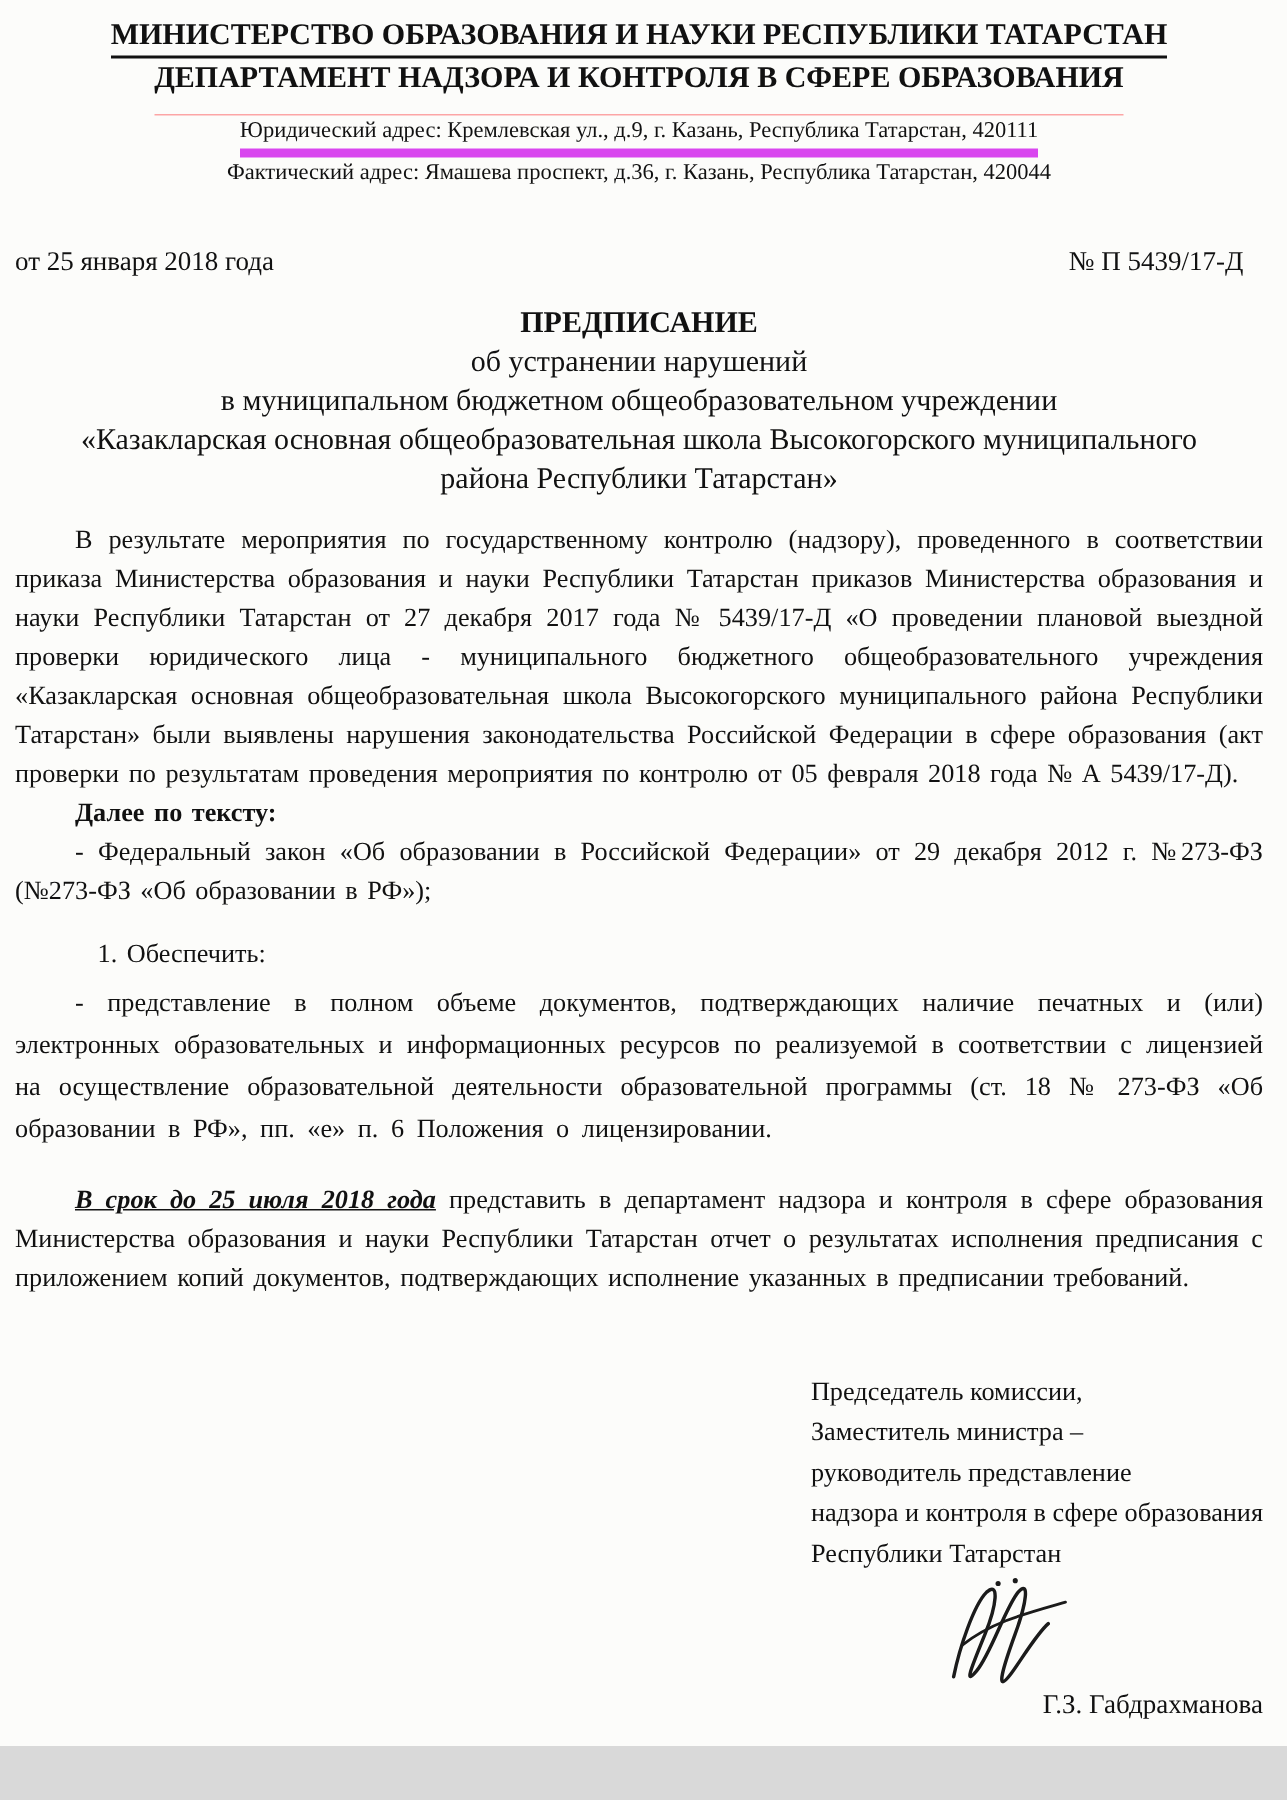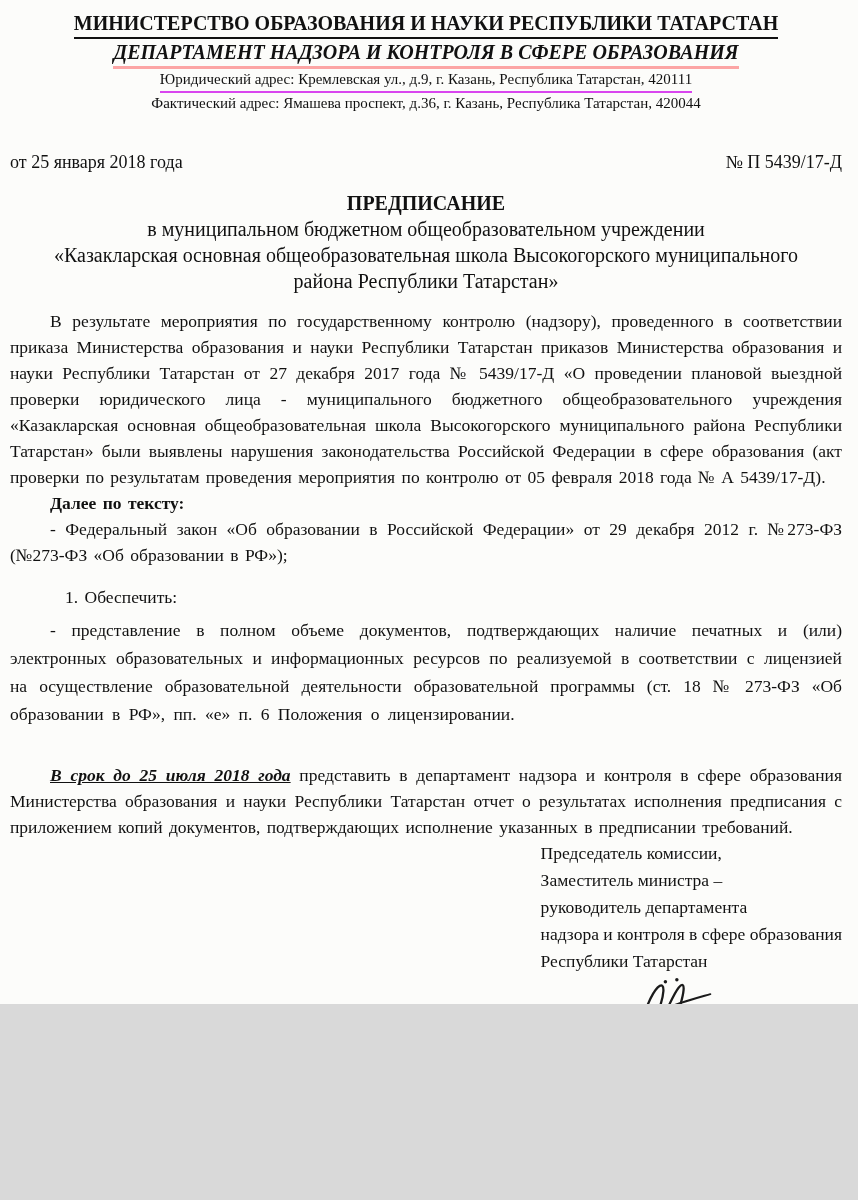--- a/index.html
+++ b/index.html
@@ -3,59 +3,59 @@
 <meta charset="utf-8">
 <style>
   html, body {
     margin: 0;
     padding: 0;
     background: #d9d9d9;
   }
   .page {
     position: relative;
     width: 858px;
-    height: 1004px;
+    height: 1164px;
     margin: 0 auto;
     box-sizing: border-box;
     padding: 10px 16px 14px 10px;
     background: #fcfcfa;
     color: #111;
     font-family: "Liberation Serif", "DejaVu Serif", serif;
     display: flex;
     flex-direction: column;
     overflow: hidden;
   }
 
   
   .hdr { text-align: center; }
   .hline {
     font-weight: bold;
     font-size: 20px;
     line-height: 26px;
   }
   .u  { display: inline-block; }
   .u1 { border-bottom: 2px solid #111; padding-bottom: 1px; }
-  .u2 { border-bottom: 3px solid #fca5a5; padding-bottom: 1px; font-style: italic; }
+  .u2 { border-bottom: 1px solid #fca5a5; padding-bottom: 11px; }
   .addr {
     font-size: 15px;
     line-height: 21px;
   }
   .addr:first-of-type { margin-top: 6px; }
-  .u3 { border-bottom: 2px solid #d946ef; padding-bottom: 1px; }
+  .u3 { border-bottom: 6px solid #d946ef; padding-bottom: 1px; }
 
   
   .meta-row {
     margin-top: 36px;
     display: flex;
     justify-content: space-between;
     align-items: flex-end;
     font-size: 18px;
     line-height: 24px;
   }
-  .meta-num { margin-right: 0; }
+  .meta-num { margin-right: 13px; }
 
   
   .title {
     margin-top: 16px;
     text-align: center;
     font-size: 20px;
     line-height: 26px;
   }
   .t-main { font-weight: bold; }
   .t-org  { padding: 0 30px; }
@@ -74,21 +74,21 @@
   .ind    { text-indent: 40px; }
   .b      { font-weight: bold; }
   .dl {
     font-weight: bold;
     font-style: italic;
     text-decoration: underline;
     text-align: left;
   }
   .item-h { margin-top: 16px; text-indent: 55px; }
   .loose  { margin-top: 6px; line-height: 28px; word-spacing: 4px; }
-  .report { margin-top: 34px; }
+  .report { margin-top: 20px; }
   .dl2 {
     font-weight: bold;
     font-style: italic;
     text-decoration: underline;
   }
 
   
   .sig-block {
     margin-top: auto;
     display: flex;
@@ -132,38 +132,39 @@
     </div>
   </header>
 
   <div class="meta-row">
     <span class="meta-date">от 25 января 2018 года</span>
     <span class="meta-num">№ П 5439/17-Д</span>
   </div>
 
   <div class="title">
     <div class="t-main">ПРЕДПИСАНИЕ</div>
+    <div class="t-sub">об устранении нарушений</div>
     <div class="t-sub">в муниципальном бюджетном общеобразовательном учреждении</div>
     <div class="t-sub t-org">«Казакларская основная общеобразовательная школа Высокогорского муниципального района Республики Татарстан»</div>
   </div>
 
   <div class="body">
     <p class="p ind">В результате мероприятия по государственному контролю (надзору), проведенного в соответствии приказа Министерства образования и науки Республики Татарстан приказов Министерства образования и науки Республики Татарстан от 27 декабря  2017 года № 5439/17-Д «О проведении плановой выездной проверки юридического лица - муниципального бюджетного общеобразовательного учреждения «Казакларская основная общеобразовательная школа Высокогорского муниципального района Республики Татарстан» были выявлены нарушения законодательства Российской Федерации в сфере образования (акт проверки по результатам проведения мероприятия по контролю от  05 февраля 2018 года  №  А 5439/17-Д).</p>
     <p class="p ind b">Далее по тексту:</p>
     <p class="p ind">- Федеральный закон «Об образовании в Российской Федерации» от 29 декабря 2012 г. №273-ФЗ (№273-ФЗ «Об образовании в РФ»);</p>
     <p class="p item-h">1.  Обеспечить:</p>
     <p class="p ind loose">- представление в полном объеме документов, подтверждающих наличие печатных и (или) электронных образовательных и информационных ресурсов по реализуемой в соответствии с лицензией на осуществление образовательной деятельности образовательной программы   (ст. 18 № 273-ФЗ «Об образовании в РФ», пп. «е» п. 6 Положения о лицензировании.</p>
     <p class="p ind report"><span class="dl2">В срок до 25 июля 2018 года</span><span> представить в департамент надзора и контроля в сфере образования Министерства образования и науки Республики Татарстан отчет о результатах исполнения предписания с приложением копий документов, подтверждающих исполнение указанных в предписании требований.</span></p>
   </div>
 
   <div class="sig-block">
     <div class="sig-lines">
       <div>Председатель комиссии,</div>
       <div>Заместитель министра –</div>
-      <div>руководитель  департамента</div>
+      <div>руководитель  представление</div>
       <div>надзора и контроля в сфере образования</div>
       <div>Республики Татарстан</div>
     </div>
     <svg class="scribble" viewBox="0 0 100 90" width="96" height="86" aria-hidden="true">
       <path d="M10 72 C14 52 24 22 33 13 C42 5 40 22 32 42 C24 62 16 80 26 68 C36 56 46 24 55 13 C63 4 61 20 53 42 C45 64 38 86 50 70 C58 59 68 42 76 35" fill="none" stroke="#1b1b1b" stroke-width="2.4" stroke-linecap="round"></path>
       <path d="M16 50 C36 34 60 28 88 20" fill="none" stroke="#1b1b1b" stroke-width="2" stroke-linecap="round"></path>
       <circle cx="41" cy="7" r="1.8" fill="#1b1b1b"></circle>
       <circle cx="53" cy="5" r="1.8" fill="#1b1b1b"></circle>
     </svg>
     <div class="sig-name">Г.З. Габдрахманова</div>

